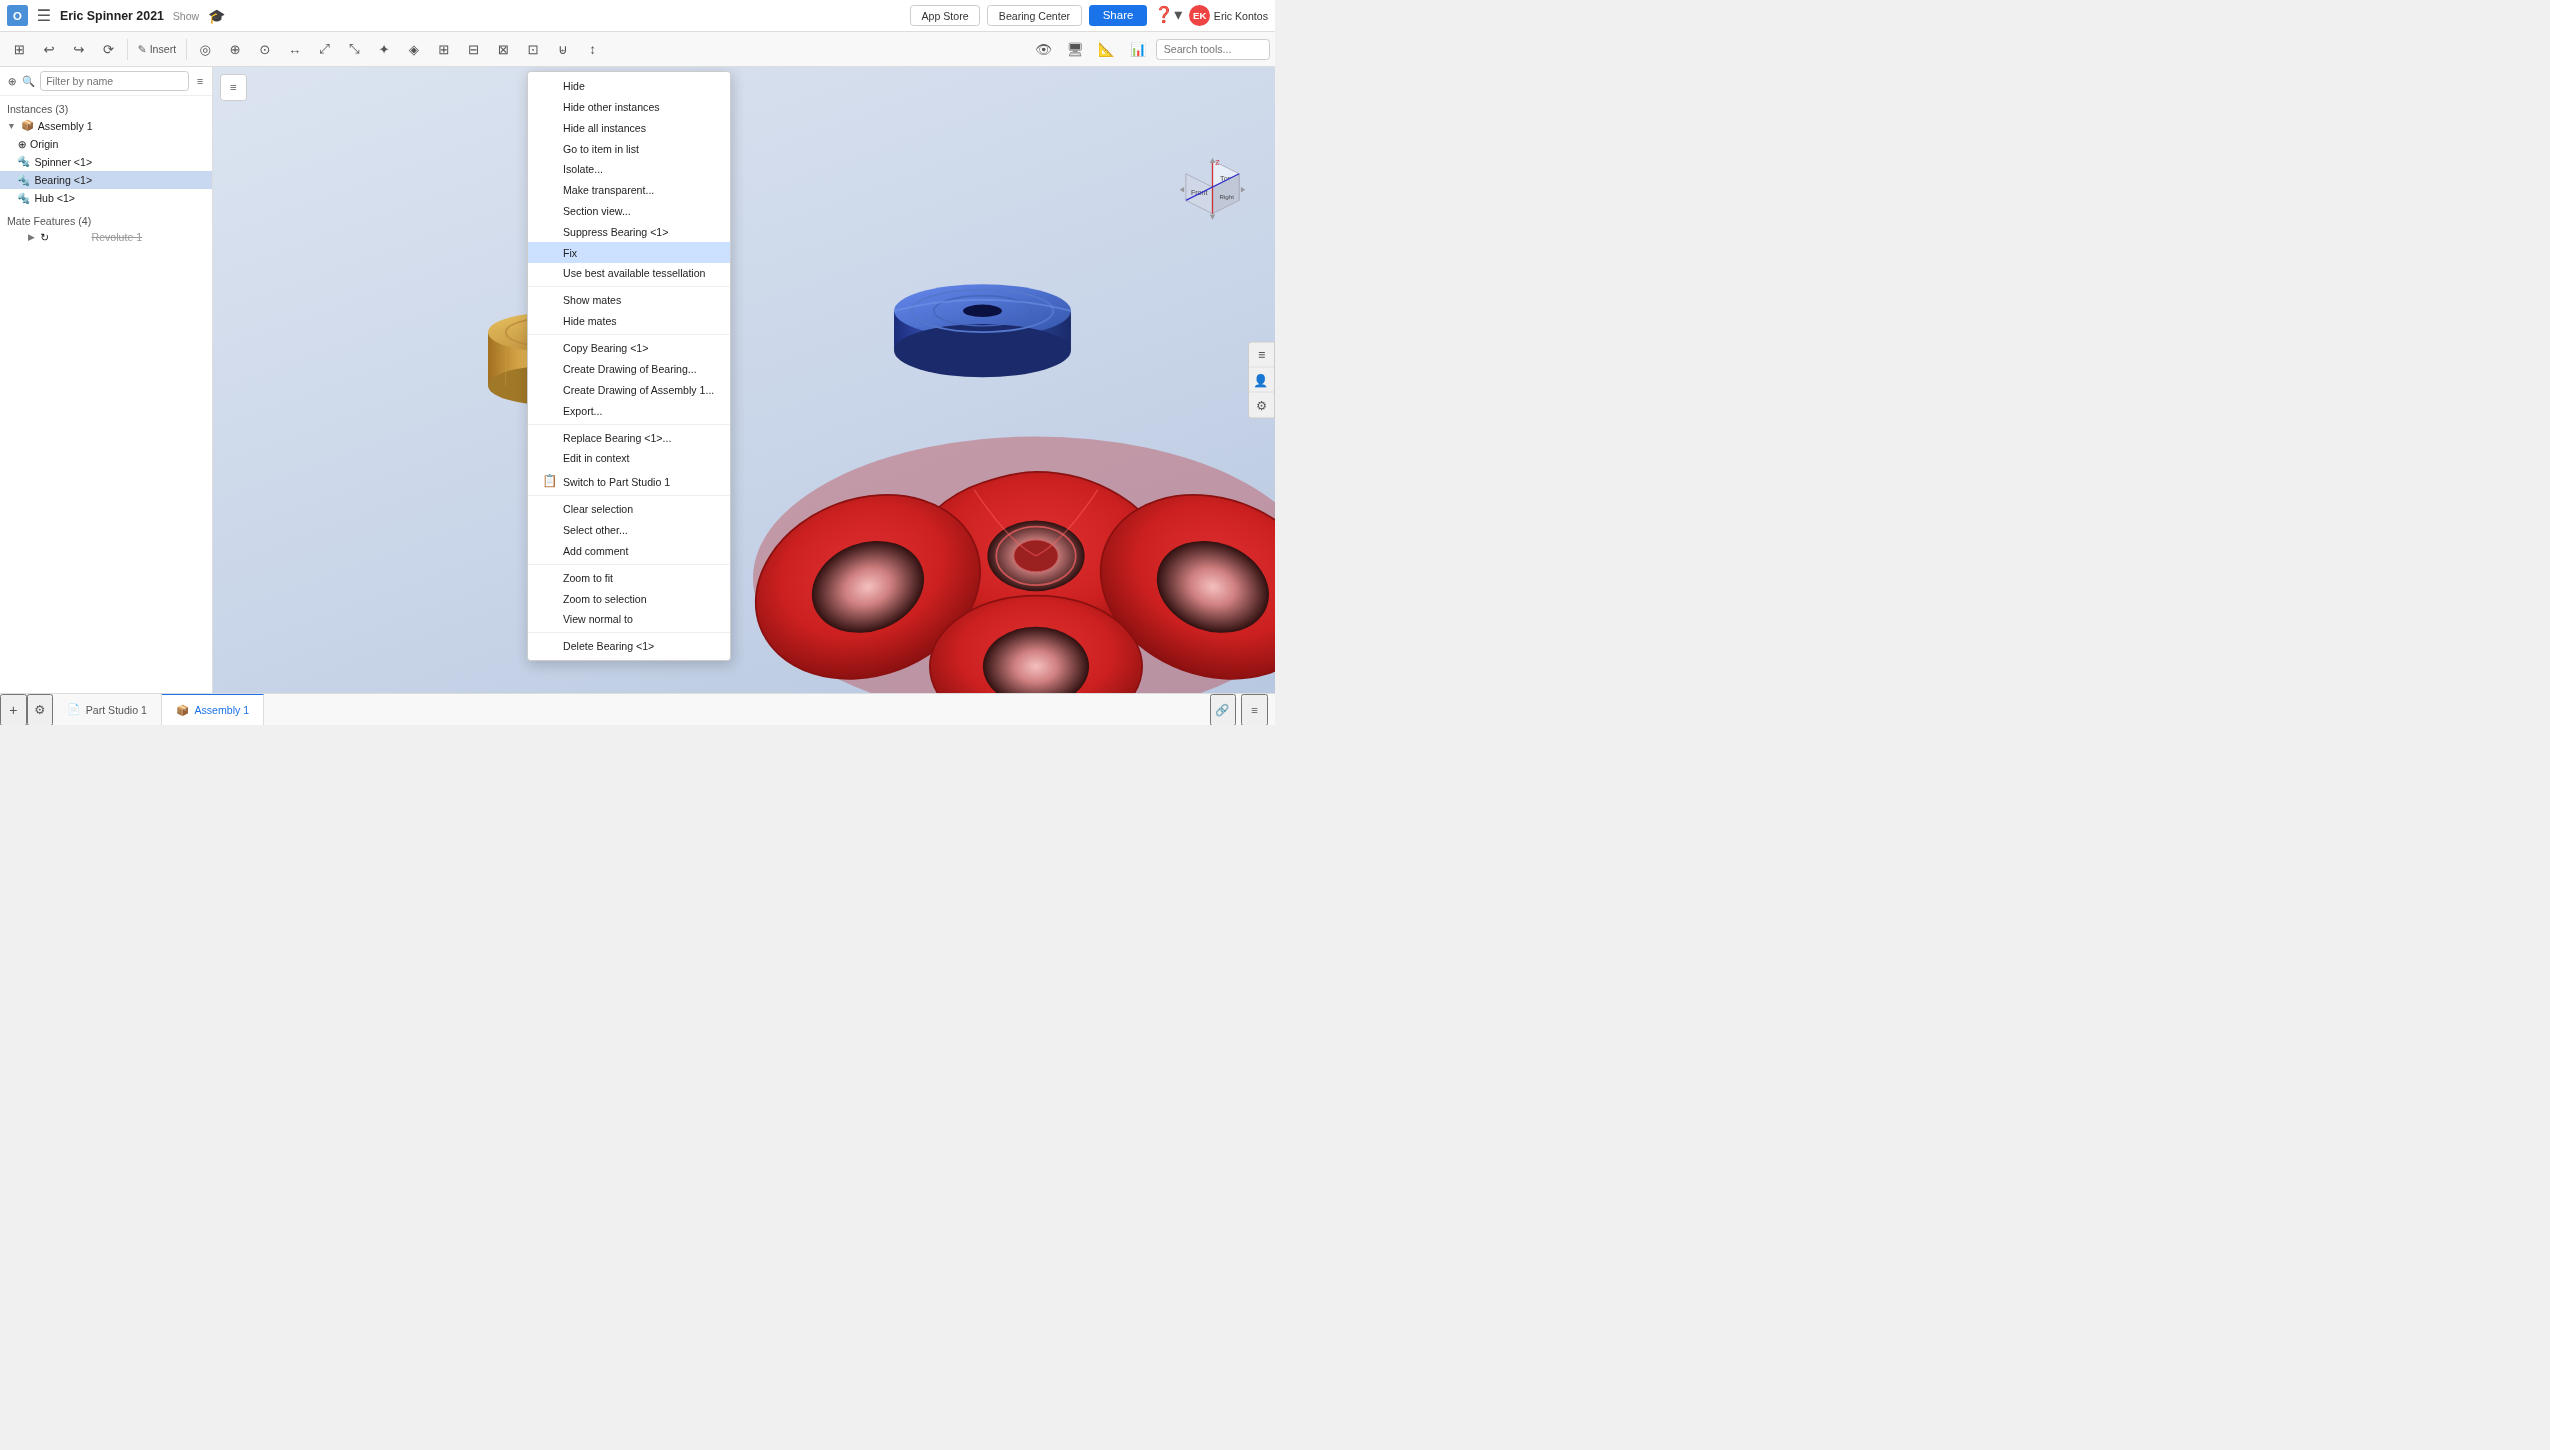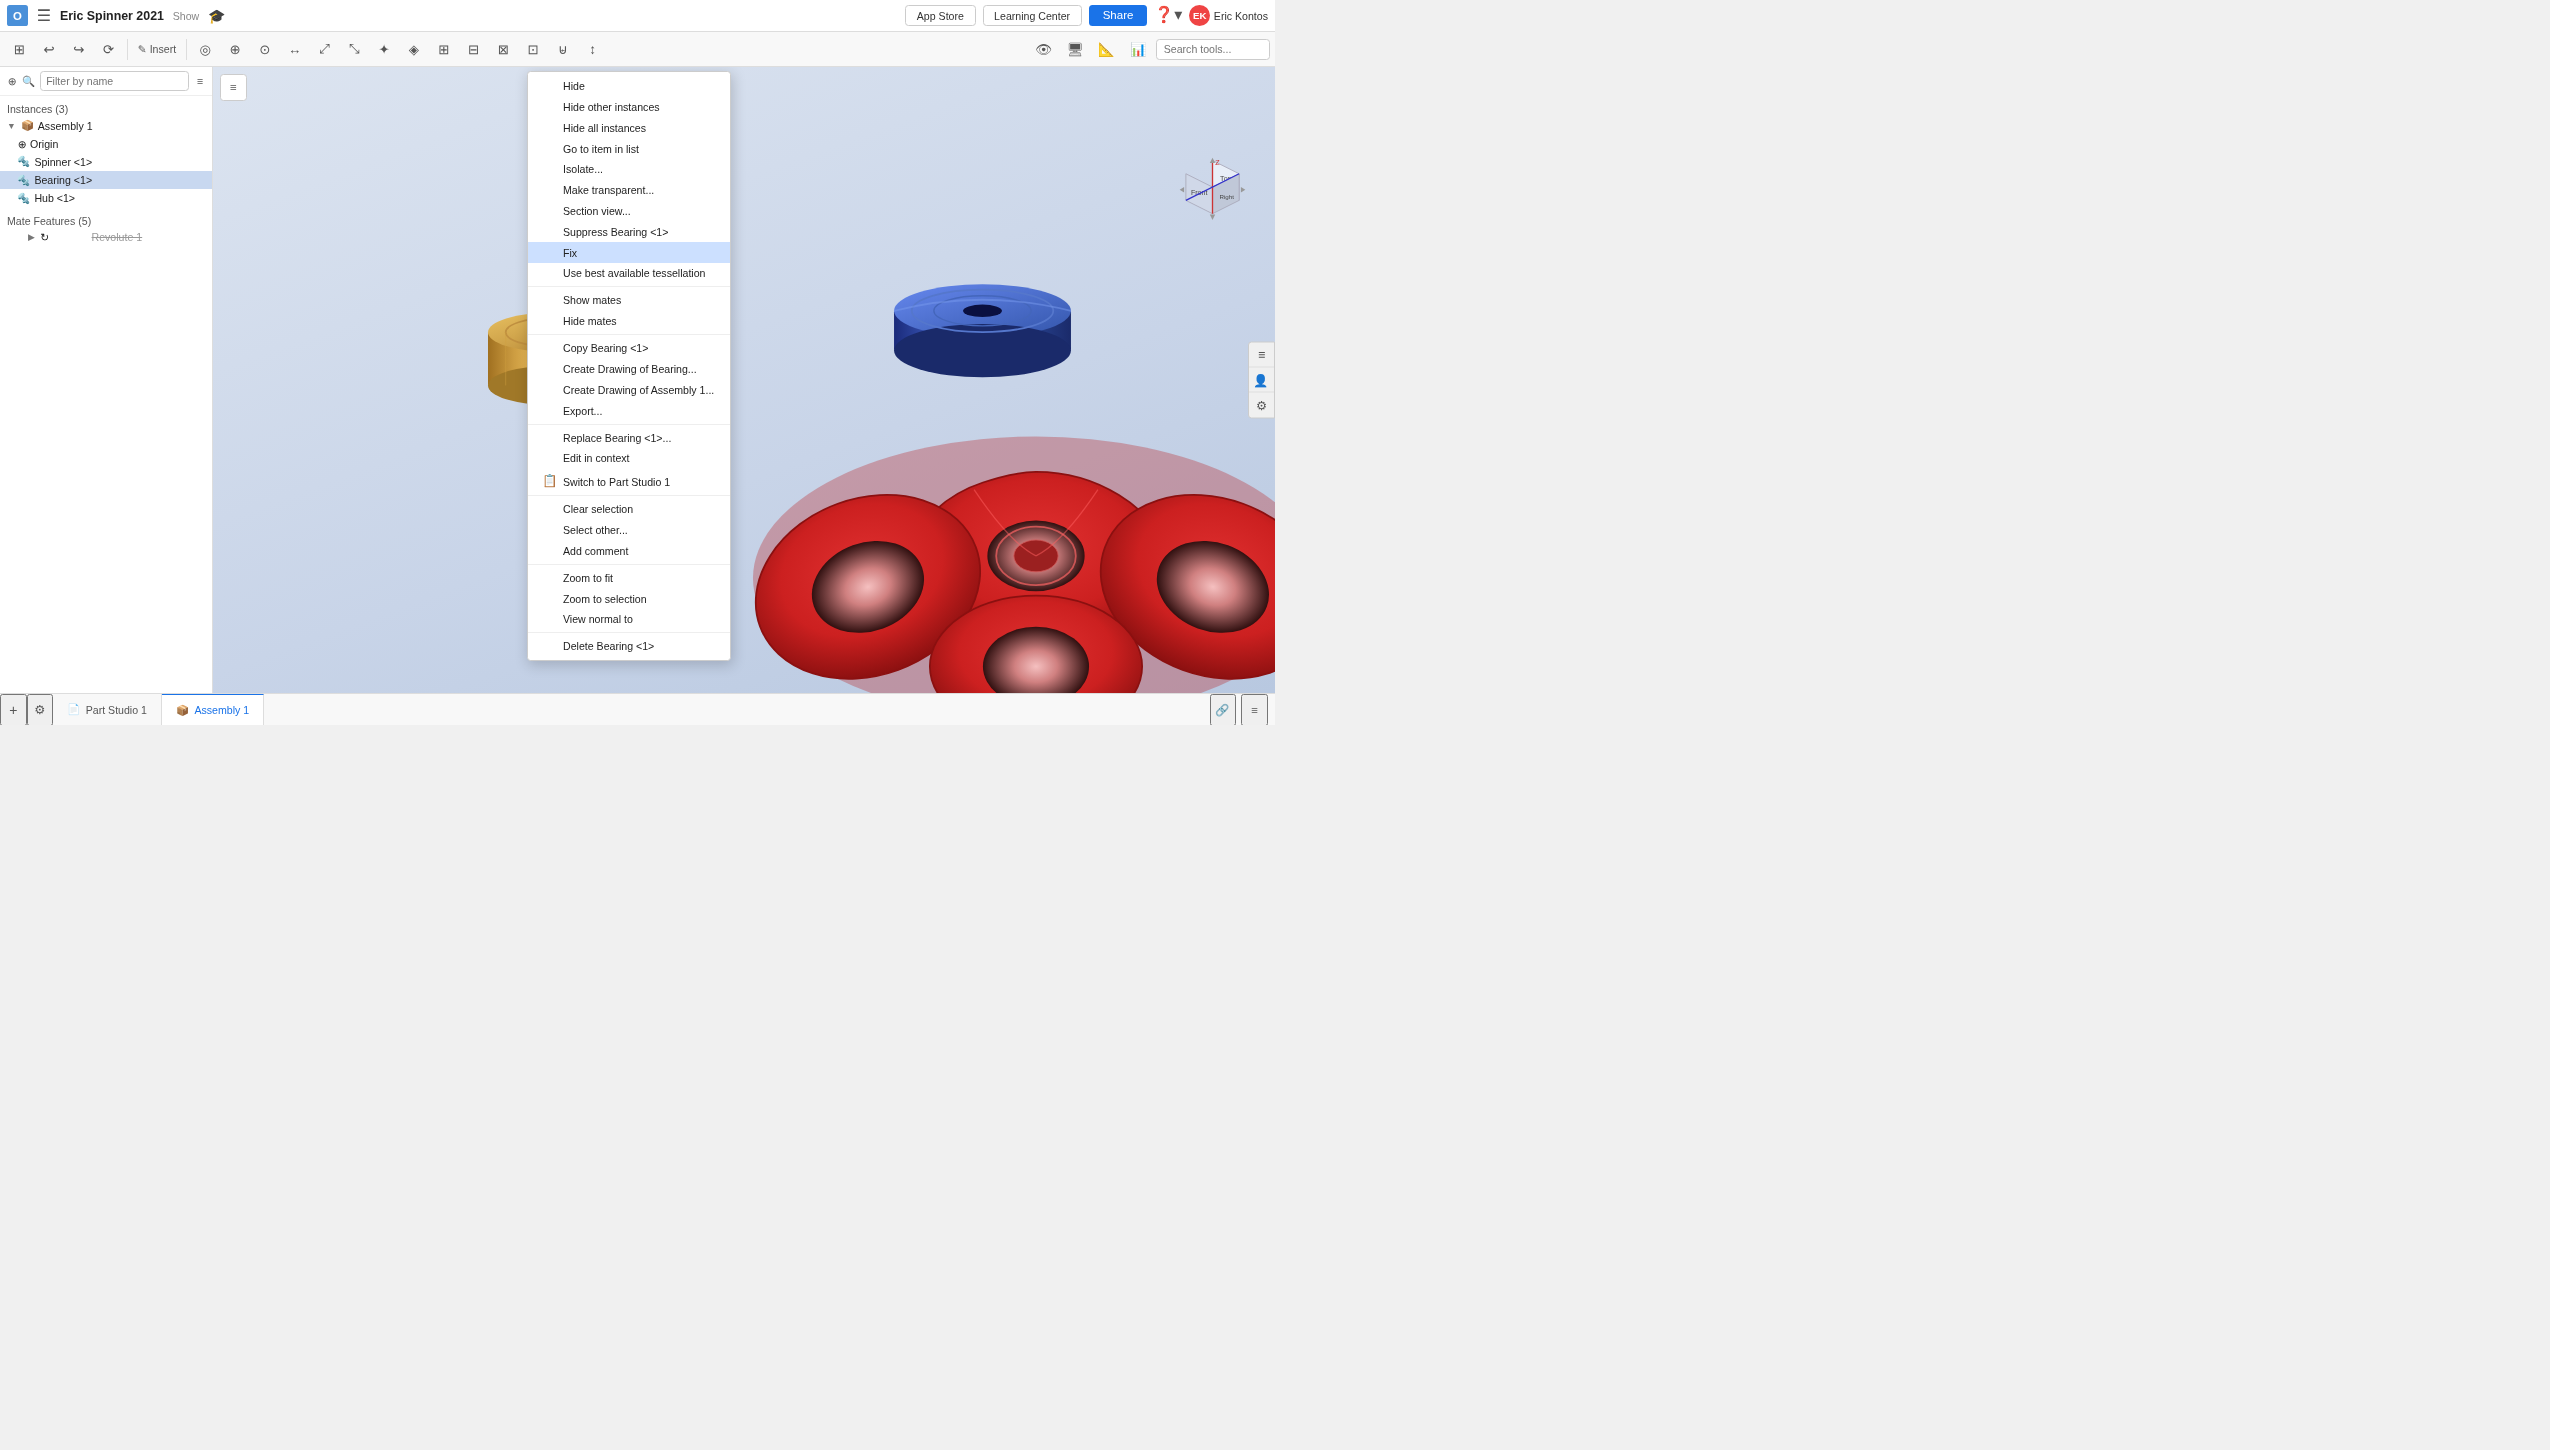--- a/index.html
+++ b/index.html
@@ -157,21 +157,21 @@
       <rect width="24" height="24" rx="3" fill="#4a90d9"></rect>
       <text x="12" y="17" text-anchor="middle" fill="white" font-size="13" font-weight="bold">O</text>
     </svg>
   </div>
   <span class="hamburger">☰</span>
   <span class="doc-title">Eric Spinner 2021</span>
   <span class="branch-label">Show</span>
   <span class="graduate-icon">🎓</span>
   <div class="top-bar-right">
     <button class="btn-appstore">App Store</button>
-    <button class="btn-learning">Learning Center</button>
+    <button class="btn-learning">Bearing Center</button>
     <button class="btn-share">Share</button>
     <span class="help-btn">❓▾</span>
     <div class="user-avatar">
       <div class="avatar-circle">EK</div>
       <span>Eric Kontos</span>
     </div>
   </div>
 </div>
 
 <div class="toolbar">
@@ -236,21 +236,21 @@
       <div class="tree-item indent1 selected">
         <span>🔩</span>
         <span>Bearing &lt;1&gt;</span>
       </div>
 
       <div class="tree-item indent1">
         <span>🔩</span>
         <span>Hub &lt;1&gt;</span>
       </div>
 
-      <div class="sidebar-section-label" style="margin-top:3.5px;">Mate Features (5)</div>
+      <div class="sidebar-section-label" style="margin-top:3.5px;">Mate Features (4)</div>
 
       <div class="tree-item indent2">
         <span class="chevron">▶</span>
         <span>↻</span>
         <span style="text-decoration:line-through;color:#999;margin-left:39px;">Revolute 1</span>
       </div>
     </div>
   </div>
 
   <div class="canvas-area">

